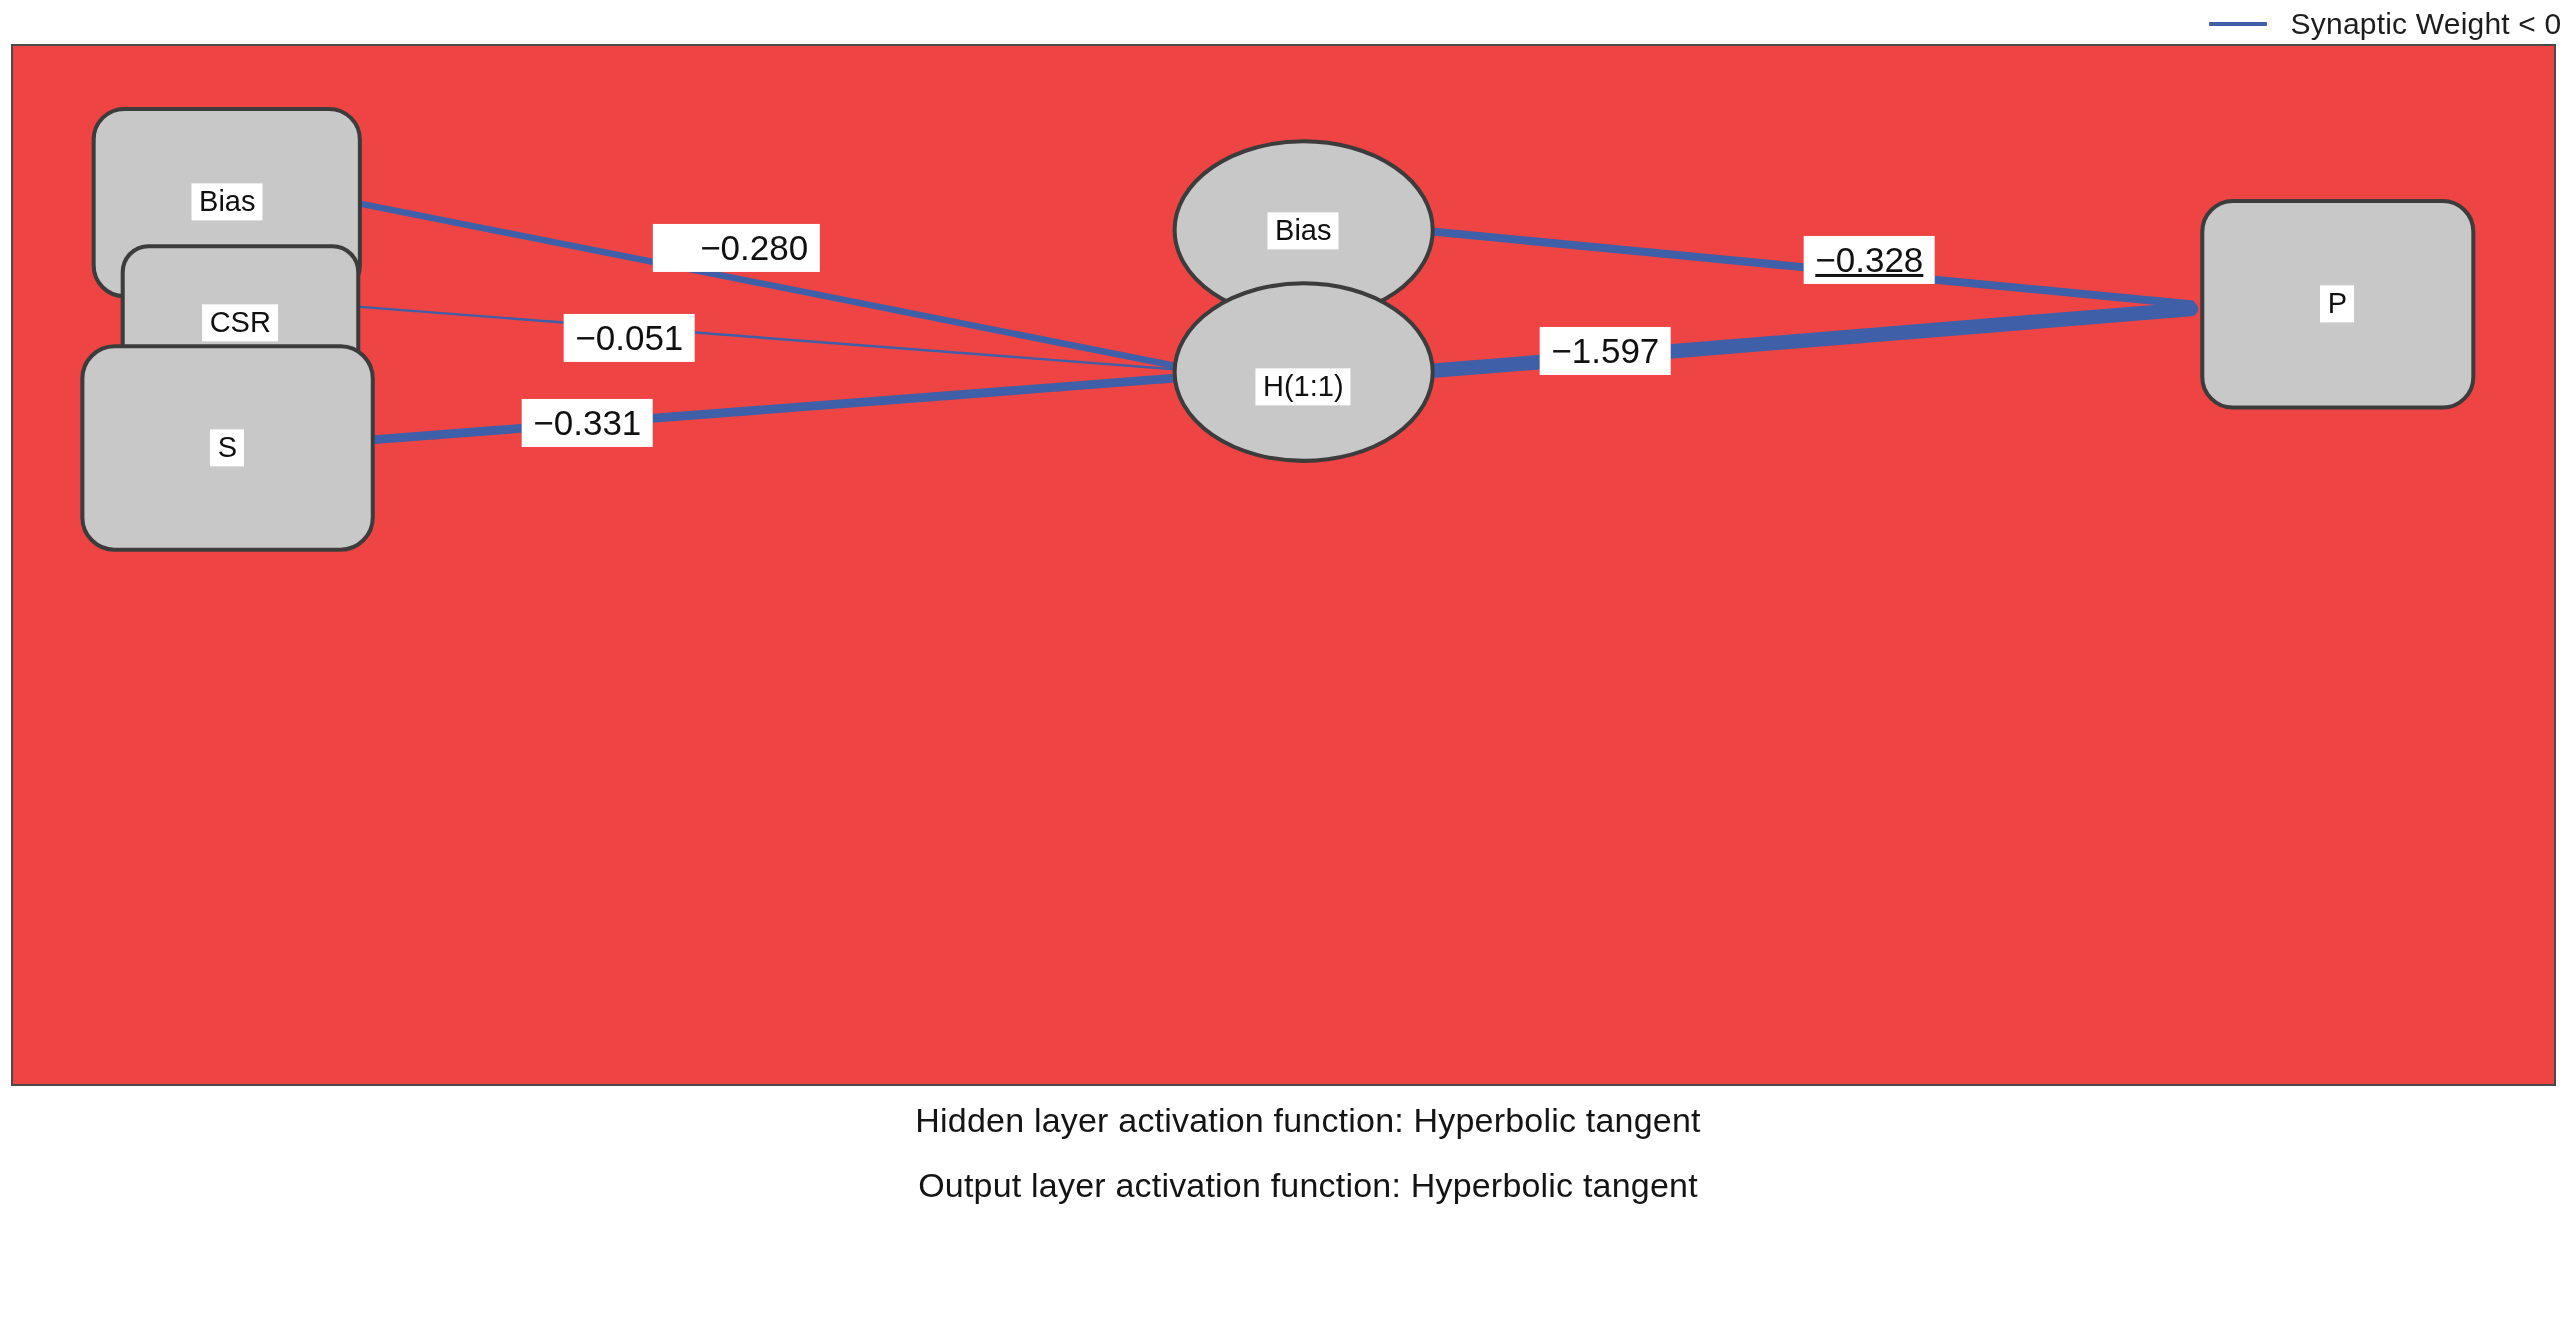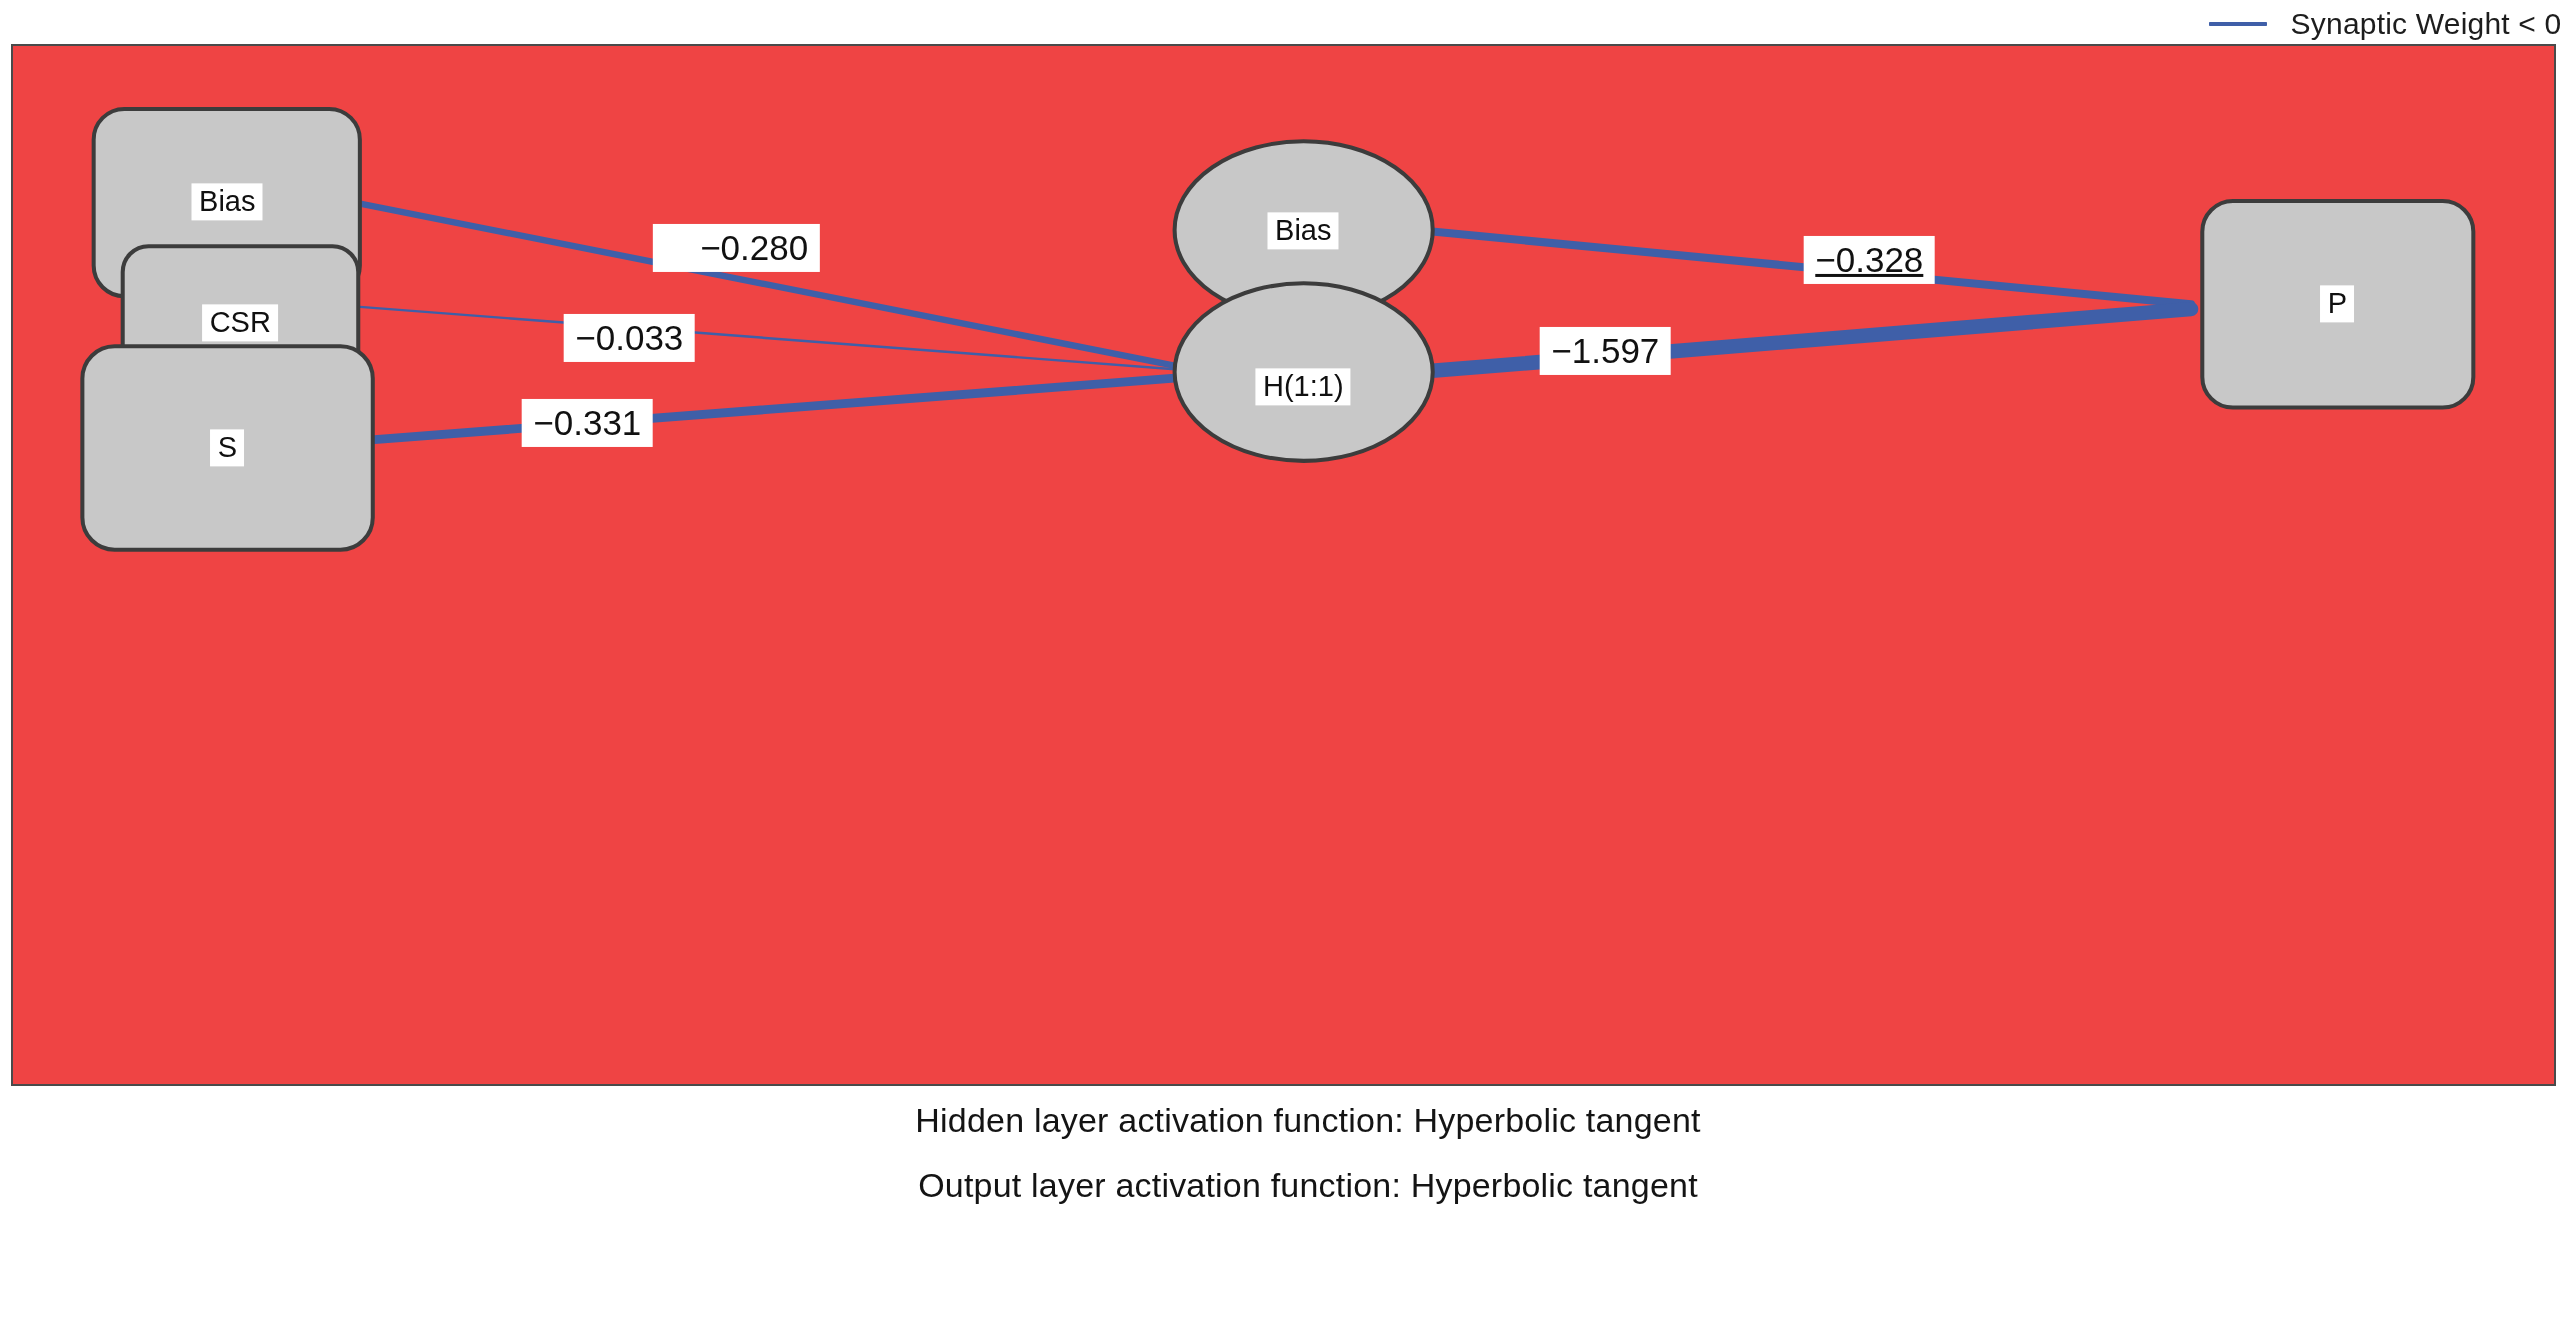--- a/index.html
+++ b/index.html
@@ -152,21 +152,21 @@
     <div class="node-label" style="left:214px; top:156px;">Bias</div>
     <div class="node-label" style="left:227px; top:277px;">CSR</div>
     <div class="node-label" style="left:214px; top:402px;">S</div>
 
     <div class="node-label" style="left:1290px; top:185px;">Bias</div>
     <div class="node-label" style="left:1290px; top:341px;">H(1:1)</div>
 
     <div class="node-label" style="left:2324px; top:258px;">P</div>
 
     <div class="weight-label" style="left:723px; top:202px;padding-left:47px;">−0.280</div>
-    <div class="weight-label" style="left:616px; top:292px;">−0.033</div>
+    <div class="weight-label" style="left:616px; top:292px;">−0.051</div>
     <div class="weight-label" style="left:574px; top:377px;">−0.331</div>
     <div class="weight-label" style="left:1856px; top:214px;text-decoration:underline;">−0.328</div>
     <div class="weight-label" style="left:1592px; top:305px;">−1.597</div>
 
   </div>
 
   <div id="footer">
     <p class="foot-line">Hidden layer activation function: Hyperbolic tangent</p>
     <p class="foot-line">Output layer activation function: Hyperbolic tangent</p>
   </div>

